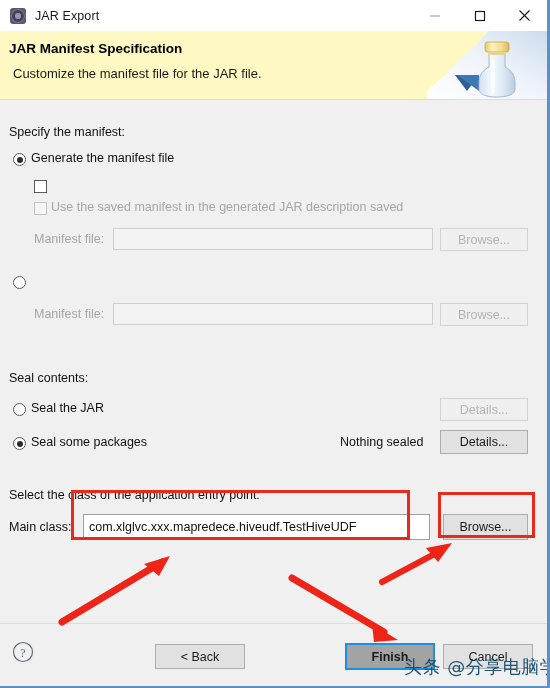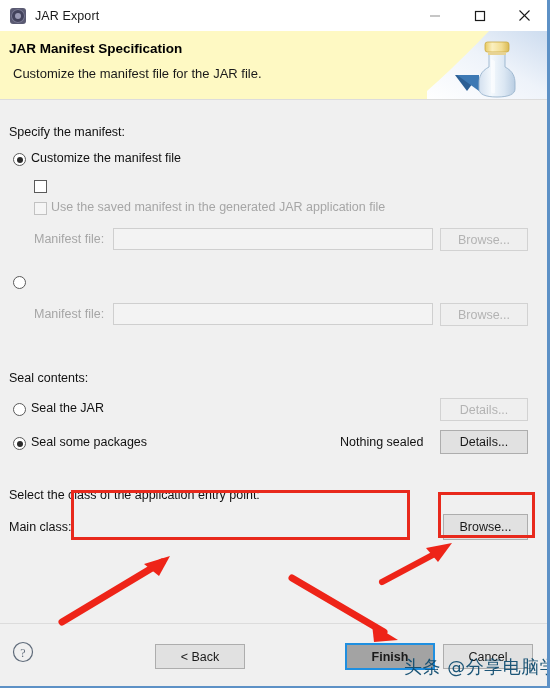--- a/index.html
+++ b/index.html
@@ -323,26 +323,26 @@
       </svg>
     </div>
   </div>
   <div id="header-sep"></div>
 
   <div id="body">
 
     <span class="lbl" style="left:9px; top:13px;">Specify the manifest:</span>
 
     <span class="radio checked" style="left:13px; top:41px;"></span>
-    <span class="lbl" style="left:31px; top:39px;">Customize the manifest file</span>
+    <span class="lbl" style="left:31px; top:39px;">Generate the manifest file</span>
 
     <span class="cbox" style="left:34px; top:68px;"></span>
 
     <span class="cbox dim" style="left:34px; top:90px;"></span>
-    <span class="lbl dim" style="left:51px; top:88px;">Use the saved manifest in the generated JAR application file</span>
+    <span class="lbl dim" style="left:51px; top:88px;">Use the saved manifest in the generated JAR description saved</span>
 
     <span class="lbl dim" style="left:34px; top:120px;">Manifest file:</span>
     <input class="tinput" style="left: 113px; top: 116px; width: 320px;" disabled="" value="">
     <div class="btn disabled" style="left:440px; top:116px; width:88px; height:23px;">Browse...</div>
 
     <span class="radio" style="left:13px; top:164px;"></span>
 
     <span class="lbl dim" style="left:34px; top:195px;">Manifest file:</span>
     <input class="tinput" style="left: 113px; top: 191px; width: 320px;" disabled="" value="">
     <div class="btn disabled" style="left:440px; top:191px; width:88px; height:23px;">Browse...</div>
@@ -354,20 +354,21 @@
     <div class="btn disabled" style="left:440px; top:286px; width:88px; height:23px;">Details...</div>
 
     <span class="radio checked" style="left:13px; top:325px;"></span>
     <span class="lbl" style="left:31px; top:323px;">Seal some packages</span>
     <span class="lbl" style="left:340px; top:323px;">Nothing sealed</span>
     <div class="btn" style="left:440px; top:318px; width:88px; height:24px;">Details...</div>
 
     <span class="lbl" style="left:9px; top:376px;">Select the class of the application entry point:</span>
 
     <span class="lbl" style="left:9px; top:408px;">Main class:</span>
+    <input class="tinput active" style="left: 83px; top: 402px; width: 347px; height: 26px; line-height: 24px;" value="com.xlglvc.xxx.mapredece.hiveudf.TestHiveUDF">
     <div class="btn" style="left:443px; top:402px; width:85px; height:26px;">Browse...</div>
 
   </div>
 
   <div id="footer">
     <div class="btn" style="left:155px; top:20px; width:90px; height:25px;">&lt; Back</div>
     <div class="btn default" style="left:345px; top:19px; width:90px; height:27px;">Finish</div>
     <div class="btn" style="left:443px; top:20px; width:90px; height:25px;">Cancel</div>
   </div>
 

